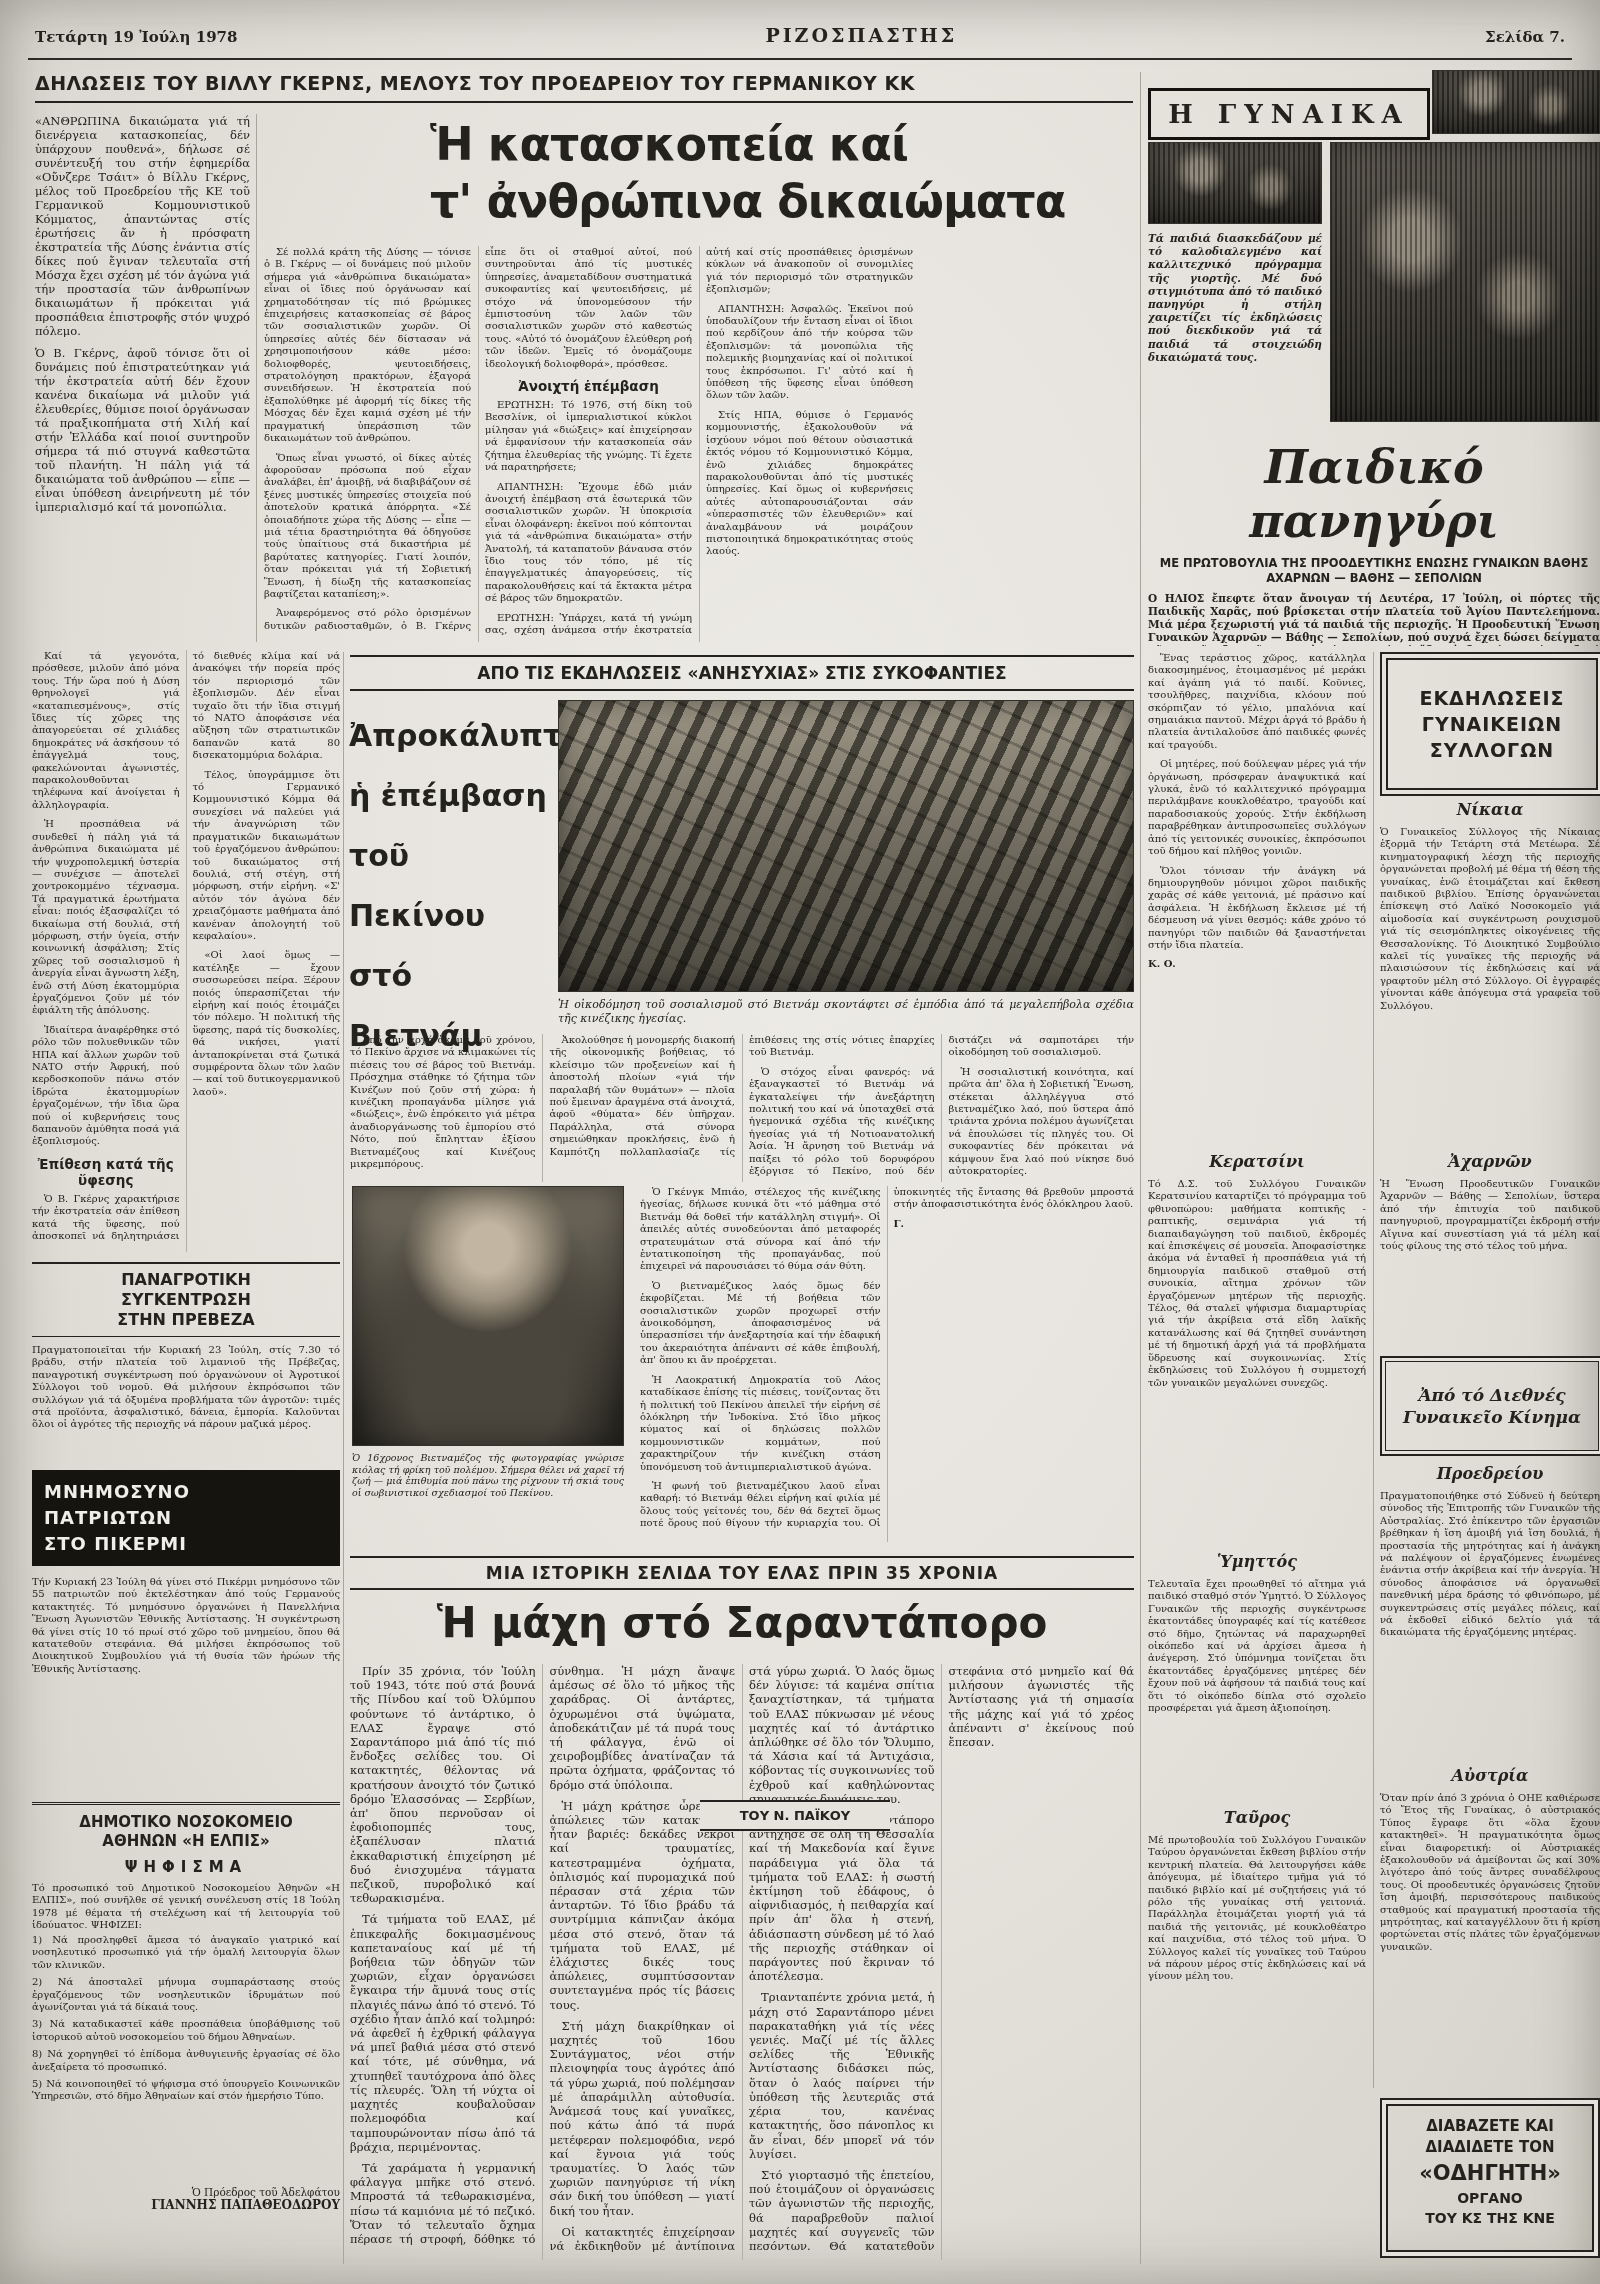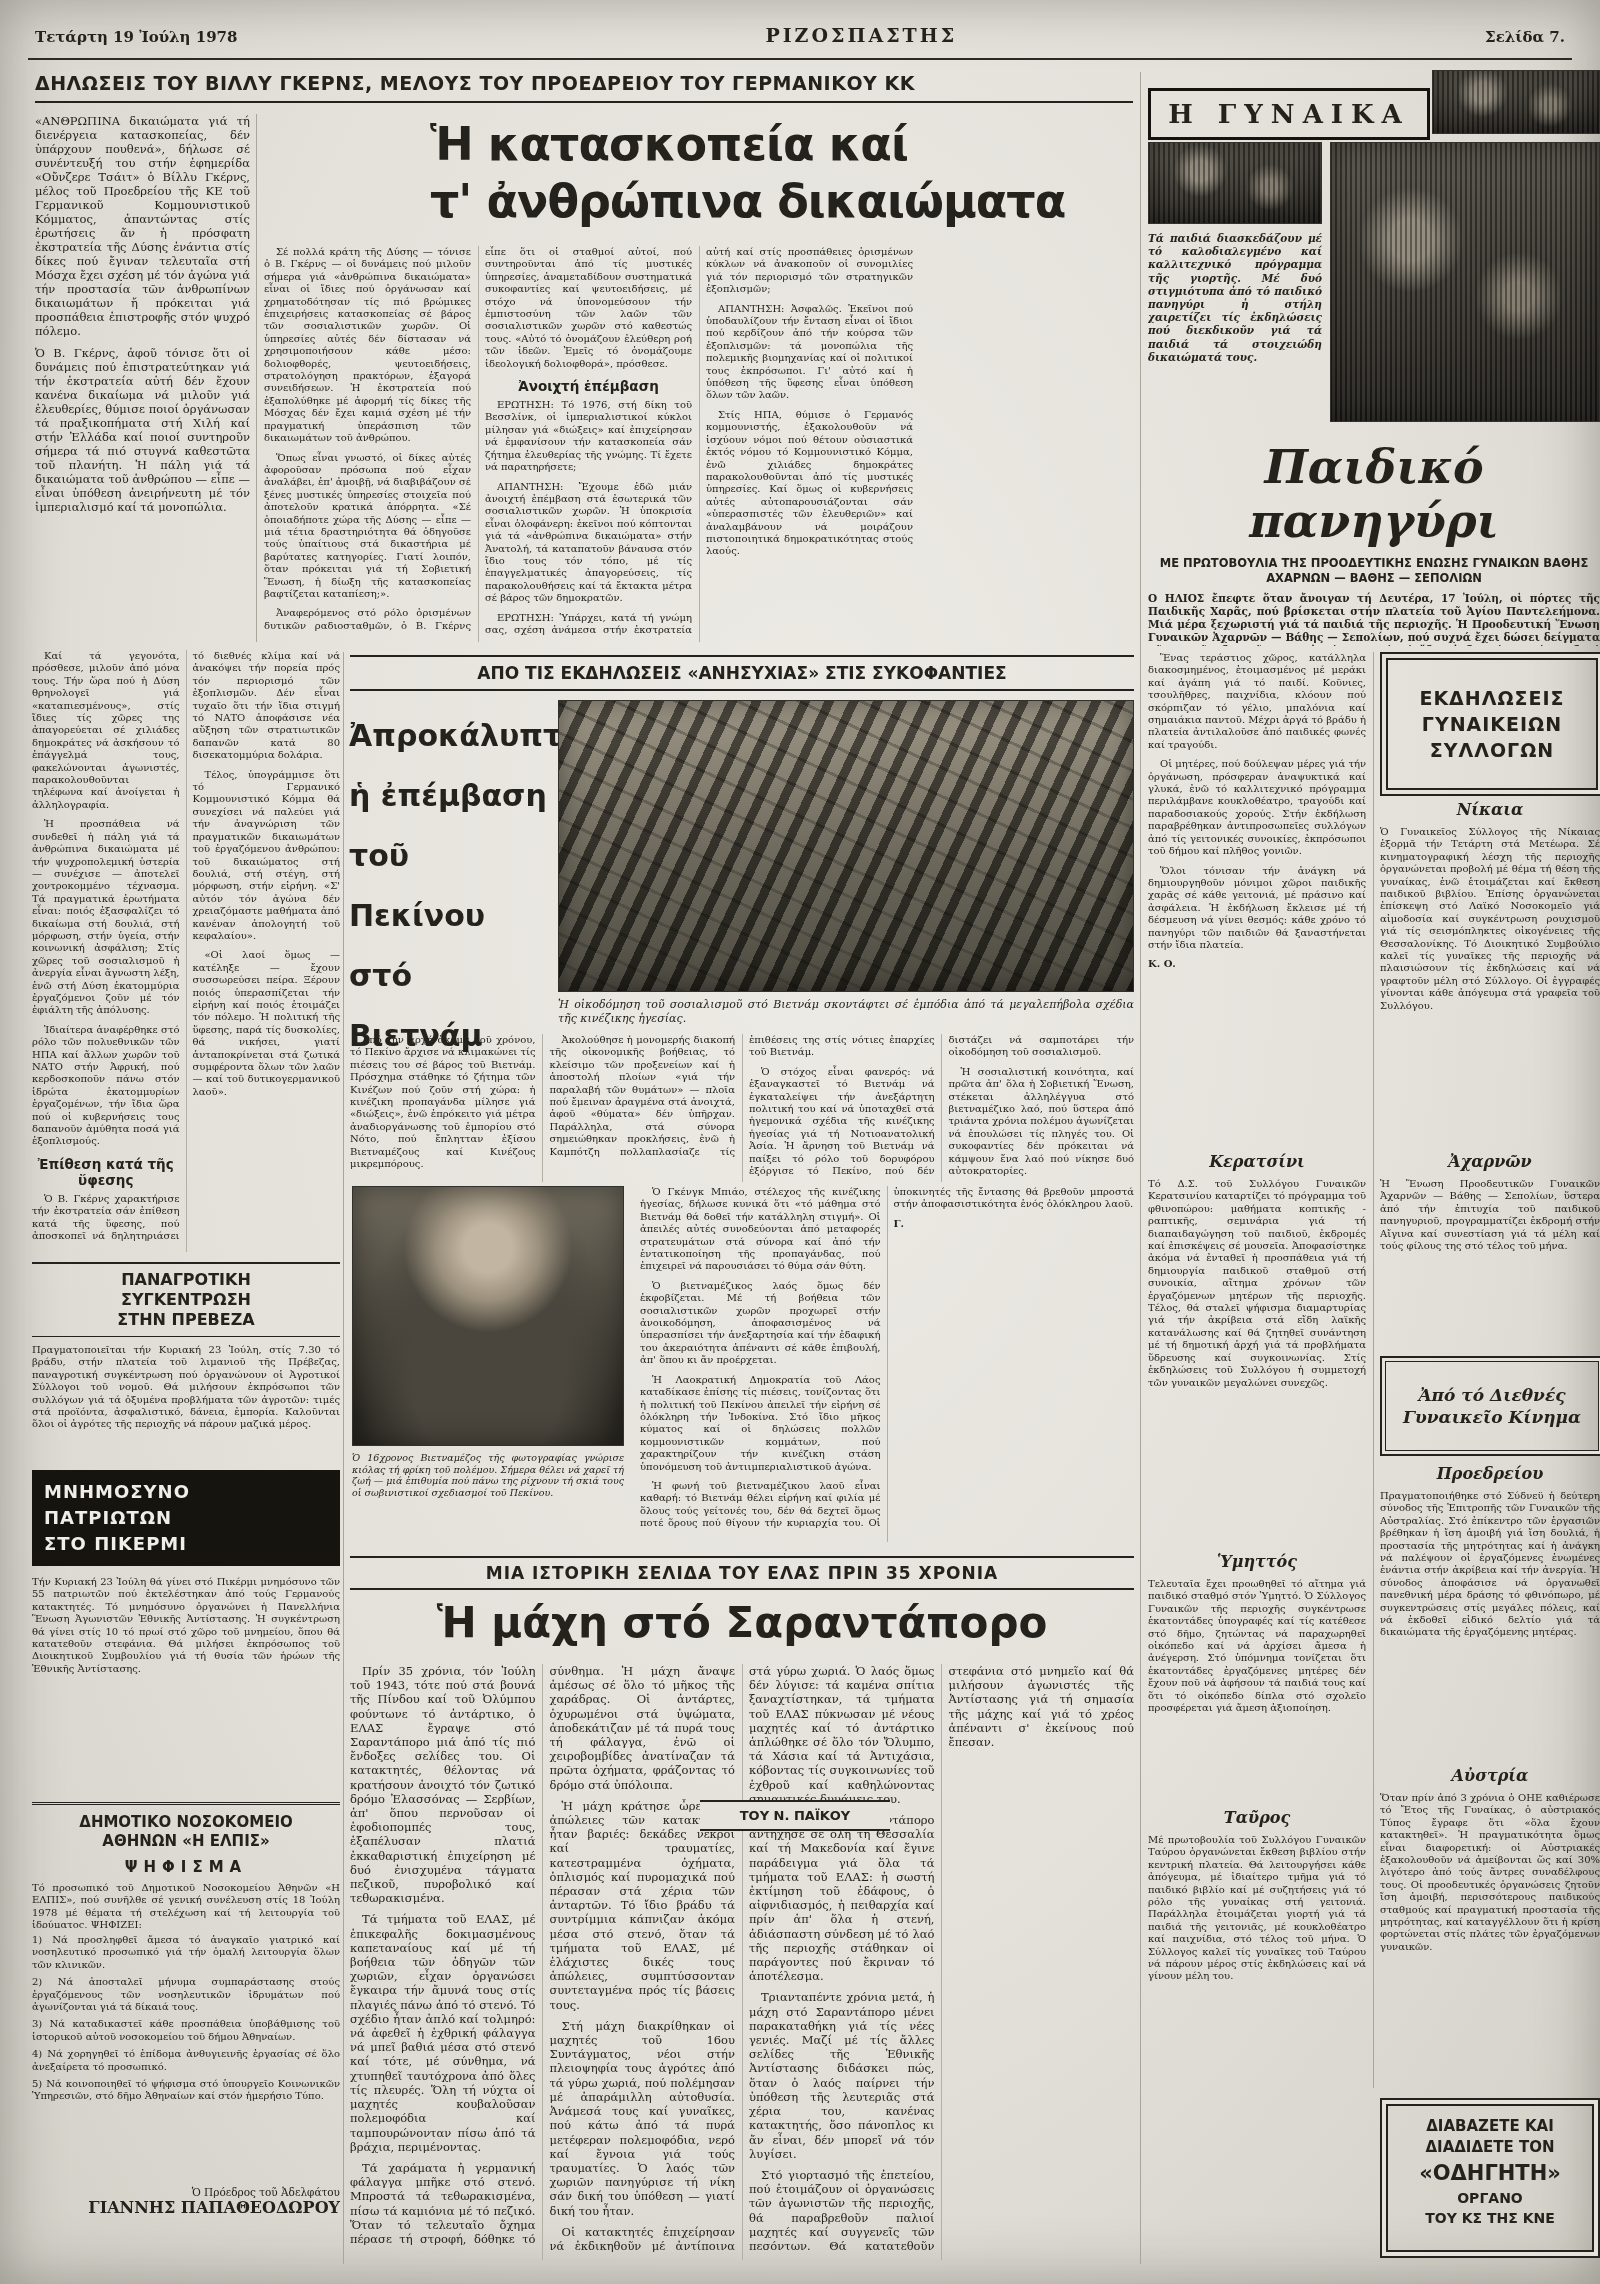--- a/index.html
+++ b/index.html
@@ -85,21 +85,21 @@
   .preveza-t{top:1344px;left:32px;width:308px;height:118px;}
   .pikermi-box{top:1470px;left:32px;width:308px;height:96px;background:#16140f;color:#efeee9;font:bold 18px/26px "DejaVu Sans",sans-serif;padding:9px 12px;letter-spacing:1px;box-sizing:border-box;}
   .pikermi-t{top:1576px;left:32px;width:308px;height:214px;}
   .elpis-h{top:1802px;left:32px;width:308px;text-align:center;font:bold 15px/19px "DejaVu Sans",sans-serif;border-top:3px double #23221e;padding-top:8px;}
   .elpis-sub{top:1858px;left:32px;width:308px;text-align:center;font:bold 15px "DejaVu Sans",sans-serif;letter-spacing:6px;}
   .elpis-intro{top:1882px;left:32px;width:308px;height:46px;overflow:hidden;}
   .elpis-items{top:1934px;left:32px;width:308px;height:238px;overflow:hidden;}
   .elpis-items p{margin:0 0 5px;text-align:justify;}
   .elpis-sign{top:2186px;left:32px;width:308px;text-align:right;}
   .elpis-sign .s1{font-size:10.5px;}
-  .elpis-sign .s2{font-weight:bold;font-size:16px;}
+  .elpis-sign .s2{font-weight:bold;font-size:12px;}
 </style>
 </head>
 <body>
 
 <div class="page">
 
   <div class="abs header">
     <span>Τετάρτη 19 Ἰούλη 1978</span>
     <span class="hdr-masthead">ΡΙΖΟΣΠΑΣΤΗΣ</span>
     <span>Σελίδα 7.</span>
@@ -252,21 +252,21 @@
   <div class="abs elpis-h">
     <div>ΔΗΜΟΤΙΚΟ ΝΟΣΟΚΟΜΕΙΟ</div>
     <div>ΑΘΗΝΩΝ «Η ΕΛΠΙΣ»</div>
   </div>
   <div class="abs elpis-sub">ΨΗΦΙΣΜΑ</div>
   <div class="rail-text elpis-intro">Τό προσωπικό τοῦ Δημοτικοῦ Νοσοκομείου Ἀθηνῶν «Η ΕΛΠΙΣ», πού συνῆλθε σέ γενική συνέλευση στίς 18 Ἰούλη 1978 μέ θέματα τή στελέχωση καί τή λειτουργία τοῦ ἱδρύματος, ΨΗΦΙΖΕΙ:</div>
   <div class="abs elpis-items small">
     <p>1) Νά προσληφθεῖ ἄμεσα τό ἀναγκαῖο γιατρικό καί νοσηλευτικό προσωπικό γιά τήν ὁμαλή λειτουργία ὅλων τῶν κλινικῶν.</p>
     <p>2) Νά ἀποσταλεῖ μήνυμα συμπαράστασης στούς ἐργαζόμενους τῶν νοσηλευτικῶν ἱδρυμάτων πού ἀγωνίζονται γιά τά δίκαιά τους.</p>
     <p>3) Νά καταδικαστεῖ κάθε προσπάθεια ὑποβάθμισης τοῦ ἱστορικοῦ αὐτοῦ νοσοκομείου τοῦ δήμου Ἀθηναίων.</p>
-    <p>4) Νά χορηγηθεῖ τό ἐπίδομα ἀνθυγιεινῆς ἐργασίας σέ ὅλο ἀνεξαίρετα τό προσωπικό.</p>
+    <p>8) Νά χορηγηθεῖ τό ἐπίδομα ἀνθυγιεινῆς ἐργασίας σέ ὅλο ἀνεξαίρετα τό προσωπικό.</p>
     <p>5) Νά κοινοποιηθεῖ τό ψήφισμα στό ὑπουργεῖο Κοινωνικῶν Ὑπηρεσιῶν, στό δῆμο Ἀθηναίων καί στόν ἡμερήσιο Τύπο.</p>
   </div>
   <div class="abs elpis-sign">
     <div class="s1">Ὁ Πρόεδρος τοῦ Ἀδελφάτου</div>
     <div class="s2">ΓΙΑΝΝΗΣ ΠΑΠΑΘΕΟΔΩΡΟΥ</div>
   </div>
 
 </div>
 
 </body></html>

